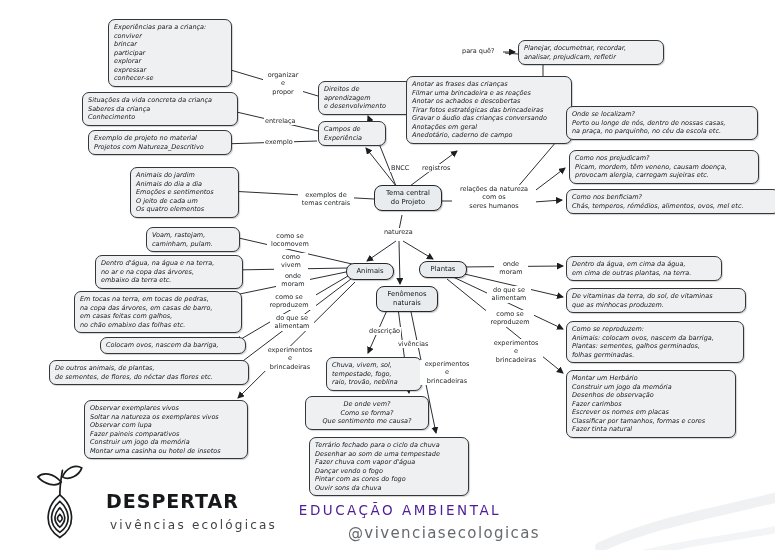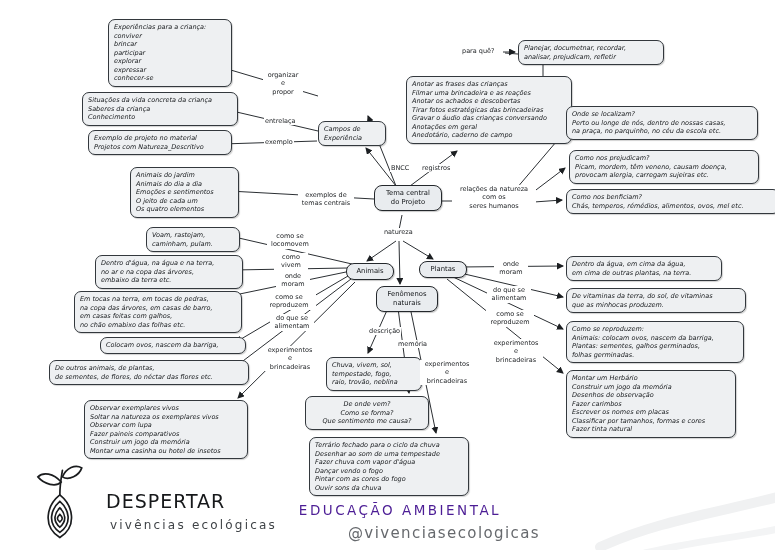--- a/index.html
+++ b/index.html
@@ -10,21 +10,21 @@
        padding:3px 5px;font-size:6.5px;line-height:1.32;color:#14171a;white-space:pre-line;
        box-shadow:1px 1px 1px rgba(0,0,0,.18);font-style:italic;}
   .box.center{text-align:center;}
   .node{position:absolute;z-index:2;background:#e9ecef;border:1.4px solid #24282c;border-radius:8px;
        padding:3px 4px;font-size:6.8px;line-height:1.3;color:#101316;white-space:pre-line;text-align:center;
        box-shadow:1px 1px 1px rgba(0,0,0,.22);}
   .lbl{position:absolute;z-index:3;background:#ffffff;font-size:6.5px;line-height:1.28;color:#1c1f22;
        white-space:pre-line;padding:0 1px;}
   .lbl.c{text-align:center;}
   .footer-brand{position:absolute;z-index:2;color:#16181a;}
-  #brand-name{left:106px;top:490px;font-size:19px;letter-spacing:1px;font-weight:400;}
+  #brand-name{left:106px;top:490px;font-size:19px;letter-spacing:1px;font-weight:700;}
   #brand-sub{left:110px;top:518px;font-size:12px;letter-spacing:2.2px;color:#3f4347;}
   #footer-title{left:260px;top:502px;width:280px;text-align:center;font-size:13.5px;letter-spacing:2.5px;color:#4c1d95;}
   #footer-handle{left:260px;top:524px;width:280px;text-align:right;font-size:15px;letter-spacing:1.4px;color:#66696d;}
   .deco{position:absolute;z-index:0;}
 </style>
 </head>
 <body>
 
 <div id="stage">
 
@@ -78,20 +78,23 @@
 brincar
 participar
 explorar
 expressar
 conhecer-se</div>
   <div class="box" style="left:82px;top:92px;width:144px">Situações da vida concreta da criança
 Saberes da criança
 Conhecimento</div>
   <div class="box" style="left:88px;top:130px;width:132px">Exemplo de projeto no material
 Projetos com Natureza_Descritivo</div>
+  <div class="box" style="left:318px;top:81px;width:84px">Direitos de
+aprendizagem
+e desenvolvimento</div>
   <div class="box" style="left:318px;top:121px;width:56px">Campos de
 Experiência</div>
   <div class="box" style="left:406px;top:76px;width:154px">Anotar as frases das crianças
 Filmar uma brincadeira e as reações
 Anotar os achados e descobertas
 Tirar fotos estratégicas das brincadeiras
 Gravar o áudio das crianças conversando
 Anotações em geral
 Anedotário, caderno de campo</div>
   <div class="box" style="left:518px;top:40px;width:134px">Planejar, documetnar, recordar,
@@ -192,21 +195,21 @@
   <div class="lbl c" style="left:494px;top:260px;width:32px">onde
 moram</div>
   <div class="lbl c" style="left:487px;top:286px;width:42px">do que se
 alimentam</div>
   <div class="lbl c" style="left:486px;top:310px;width:46px">como se
 reproduzem</div>
   <div class="lbl c" style="left:489px;top:339px;width:52px">experimentos
 e
 brincadeiras</div>
   <div class="lbl" style="left:368px;top:327px">descrição</div>
-  <div class="lbl" style="left:397px;top:340px">memória</div>
+  <div class="lbl" style="left:397px;top:340px">vivências</div>
   <div class="lbl c" style="left:420px;top:360px;width:52px">experimentos
 e
 brincadeiras</div>
 
   <svg class="footer-brand" style="left:26px;top:464px" width="78" height="80" viewBox="0 0 60 62">
     <g stroke="#1a1c1e" fill="none" stroke-width="1.3" stroke-linecap="round">
       <path d="M26,24 C16,32 12,48 26,57 C40,48 36,32 26,24 Z"></path>
       <path d="M26,29 C19,35 16,46 26,53 C36,46 33,35 26,29 Z"></path>
       <path d="M26,34 C22,38 20,44 26,49 C32,44 30,38 26,34 Z"></path>
       <path d="M26,39 C24,41 23,43 26,45 C29,43 28,41 26,39 Z"></path>

